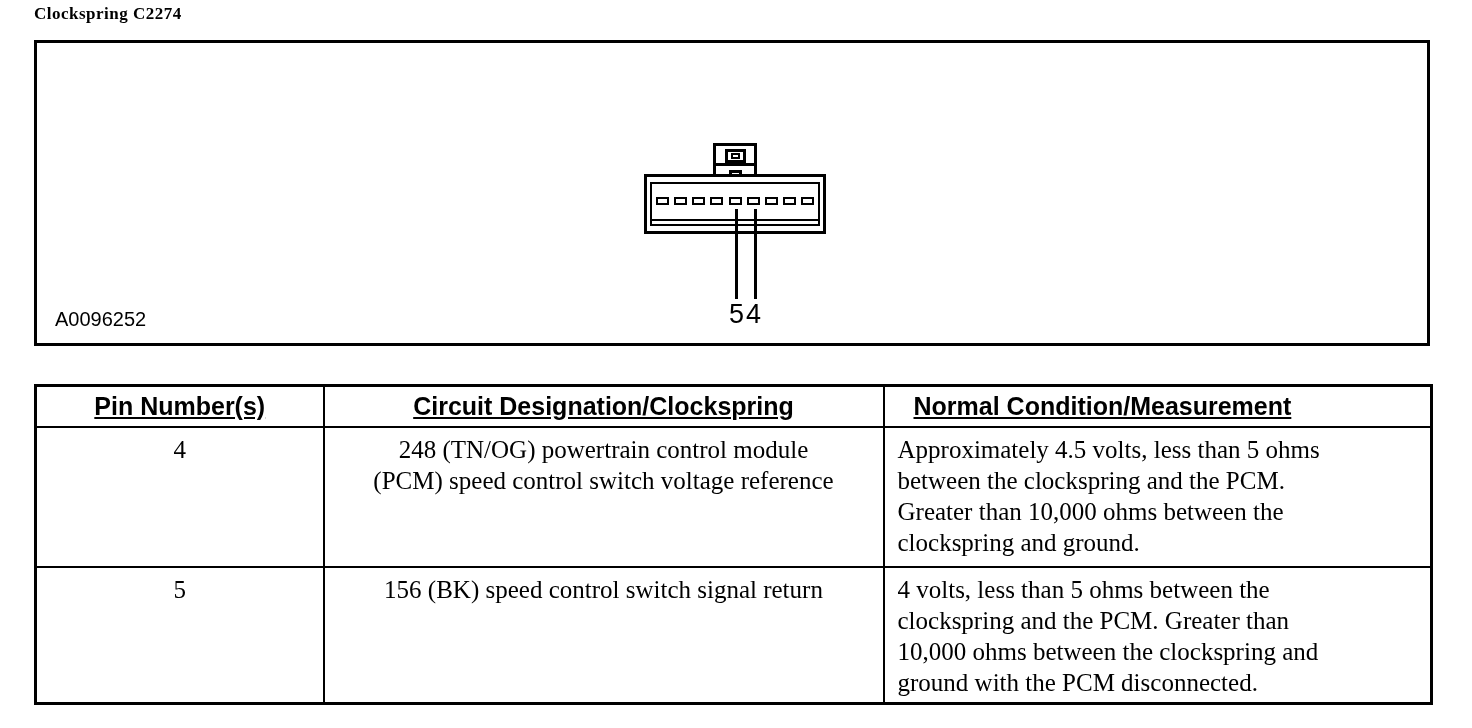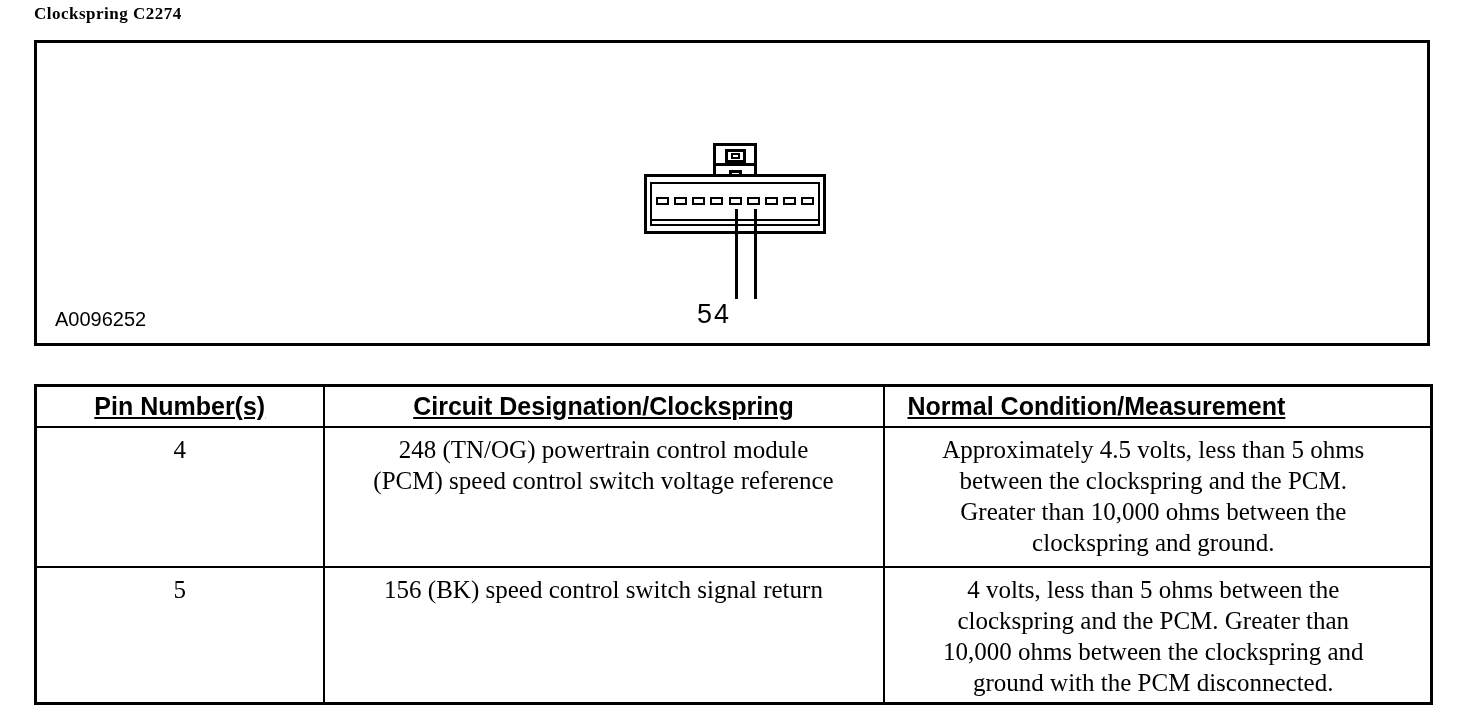--- a/index.html
+++ b/index.html
@@ -67,21 +67,21 @@
     border: 2px solid #000; background: #fff;
   }
   .strip-line {
     position: absolute; left: 0; right: 0; bottom: 3px;
     height: 2px; background: #000;
   }
   .lead { position: absolute; width: 3px; height: 90px; top: 166px; background: #000; z-index: 5; }
   .lead-1 { left: 698px; }
   .lead-2 { left: 717px; }
   .lead-label {
-    position: absolute; left: 644px; top: 256px; width: 66px;
+    position: absolute; left: 676px; top: 256px; width: 66px;
     text-align: center;
     font-family: "Liberation Sans", sans-serif; font-size: 27px;
     letter-spacing: 2px;
   }
 
   
   table.pin-table {
     position: absolute; left: 34px; top: 384px;
     width: 1396px;
     border-collapse: collapse; table-layout: fixed;
@@ -90,29 +90,29 @@
   .pin-table th, .pin-table td {
     border: 2px solid #000;
     vertical-align: top;
   }
   .pin-table th {
     font-family: "Liberation Sans", sans-serif;
     font-weight: bold; font-size: 25px;
     height: 41px; vertical-align: middle;
     text-align: center; padding: 2px 6px; text-decoration: underline;
   }
-  .pin-table th.col-cond { text-align: left; padding-left: 23px; }
+  .pin-table th.col-cond { text-align: left; padding-left: 29px; }
   .pin-table td {
     font-family: "Liberation Serif", serif;
     font-size: 25px; line-height: 31px;
     padding-top: 6px;
   }
   td.cell-pin { text-align: center; }
   td.cell-circuit { text-align: center; padding-left: 6px; padding-right: 6px; }
-  td.cell-cond { text-align: center; padding-left: 13px; padding-right: 21px; border-radius: 20px; }
+  td.cell-cond { text-align: left; padding-left: 13px; padding-right: 21px; border-radius: 20px; }
   .multiline { white-space: pre-line; }
   tr.row-1 { height: 140px; }
   tr.row-2 { height: 137px; }
   col.c1 { width: 288px; } col.c2 { width: 560px; } col.c3 { width: 548px; }
 </style>
 </head>
 <body>
 
 <h1 class="page-title">Clockspring C2274</h1>
 

